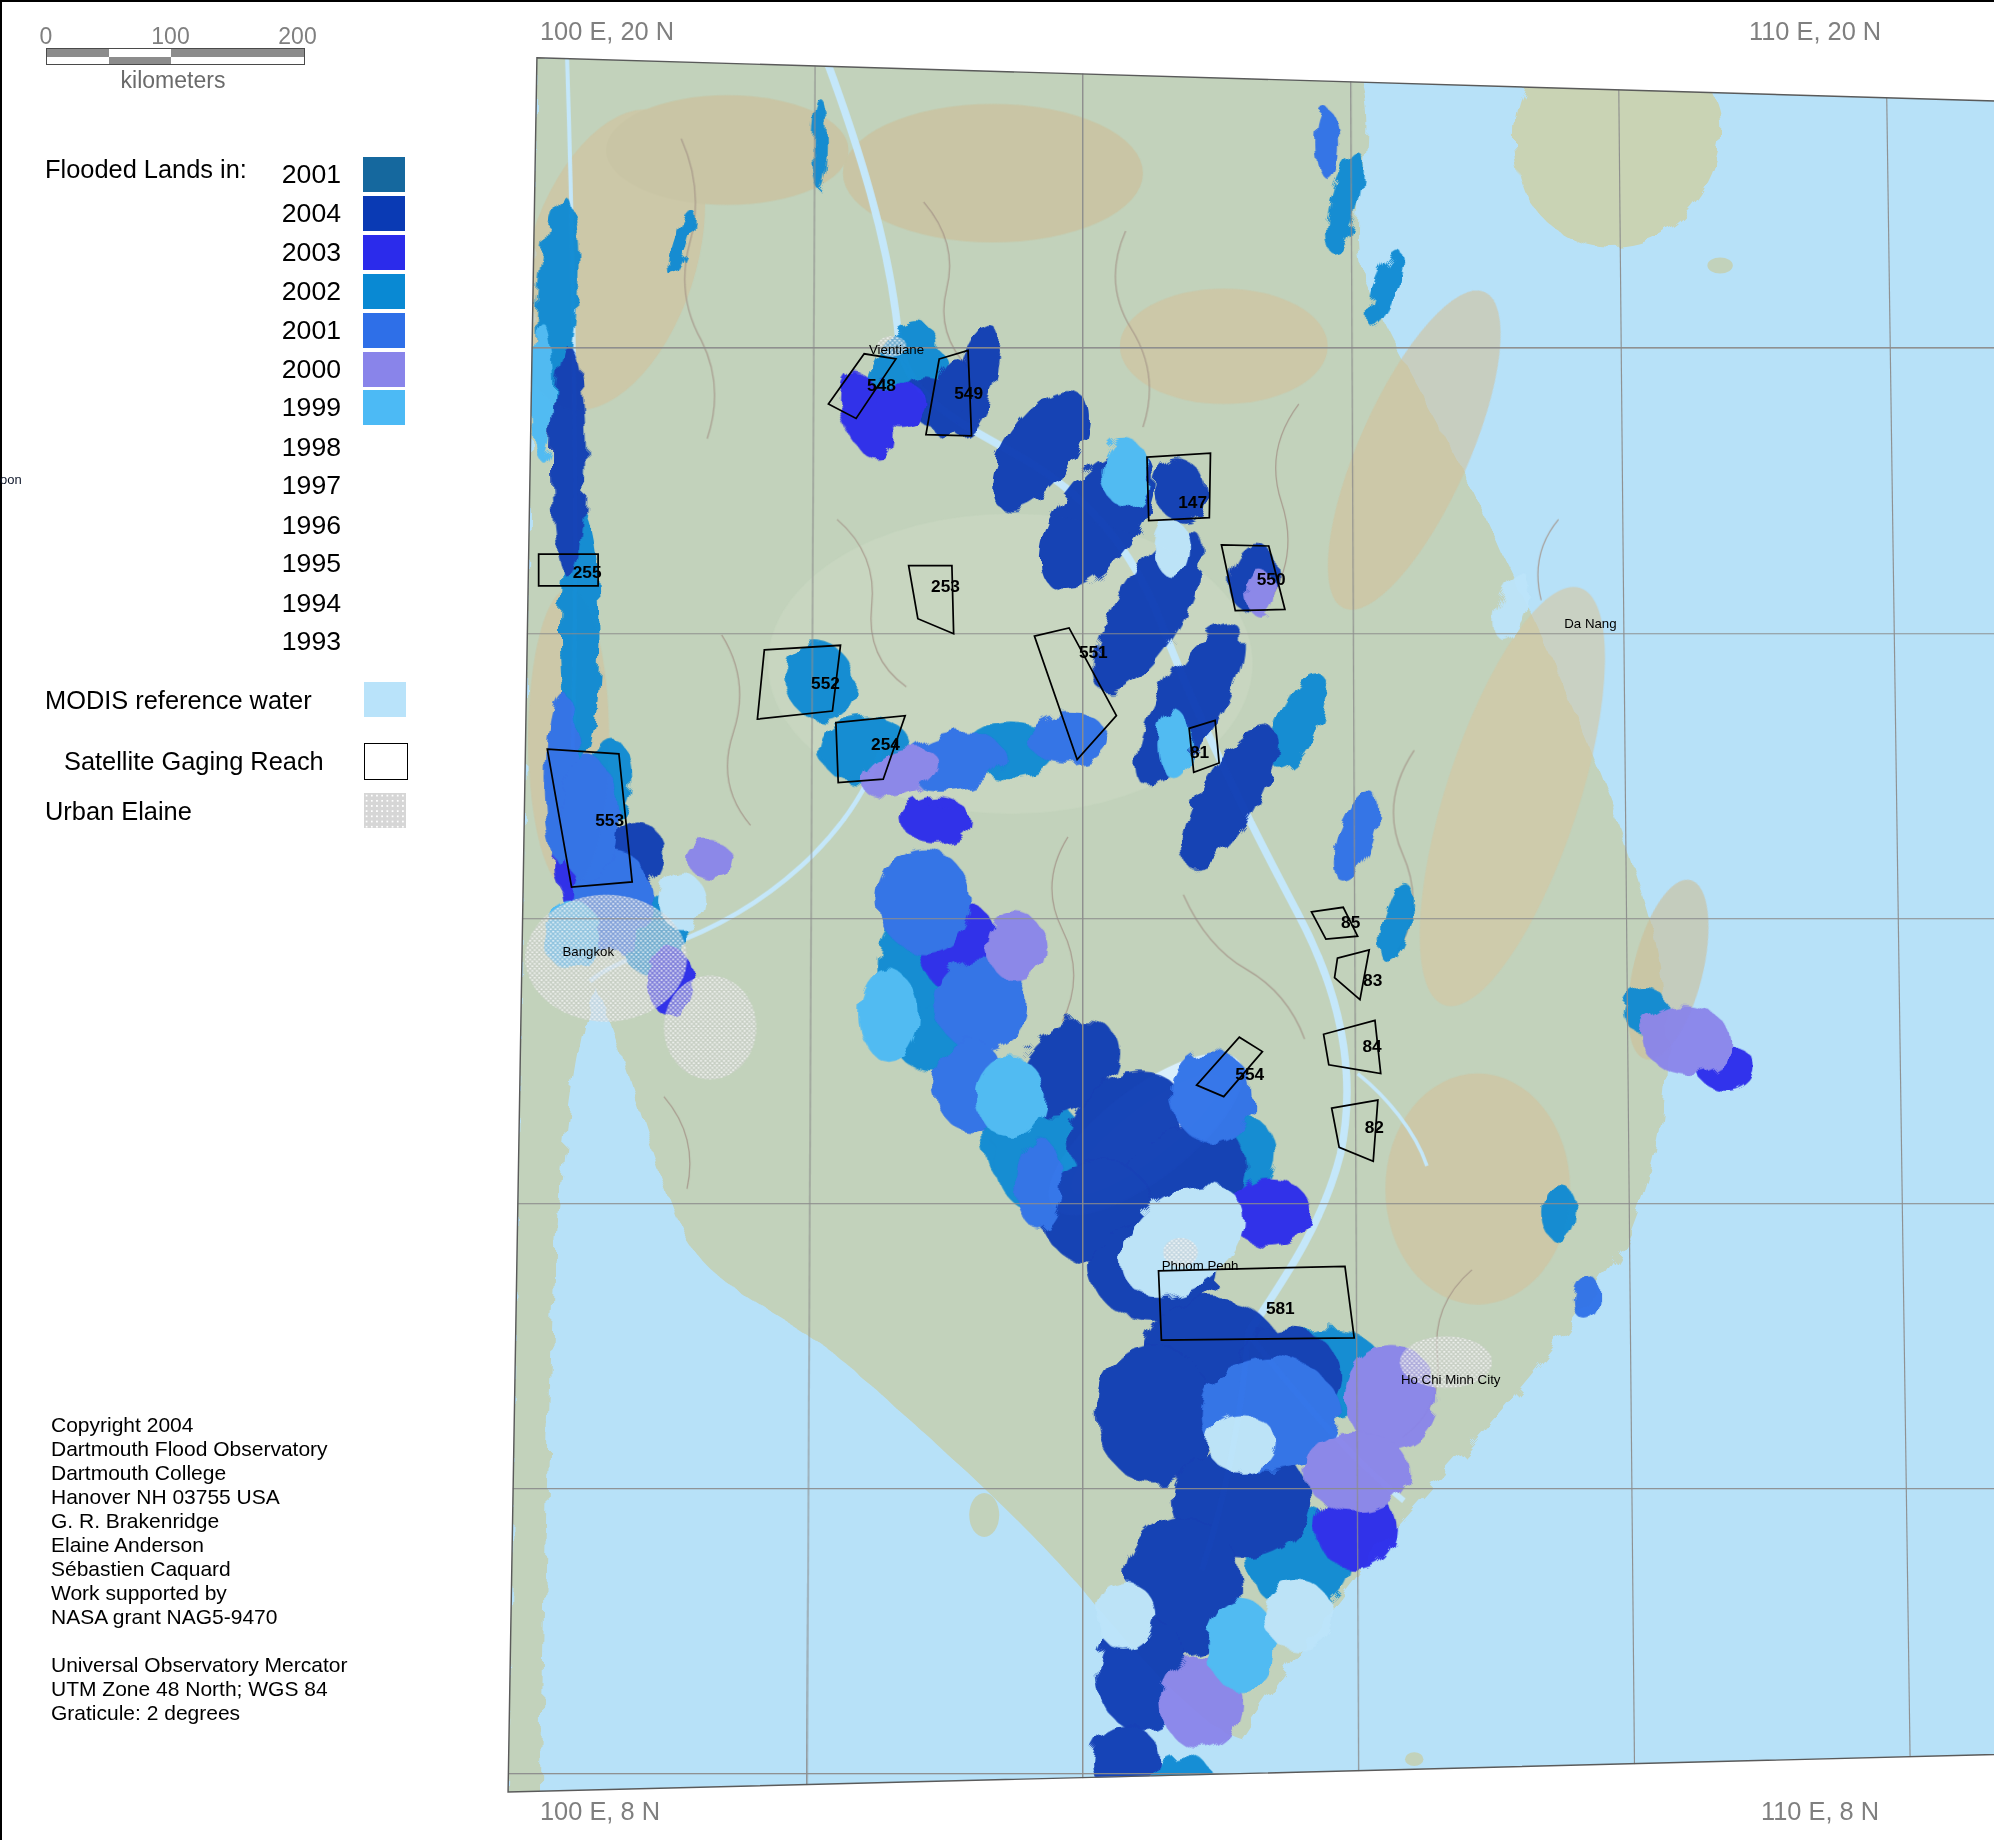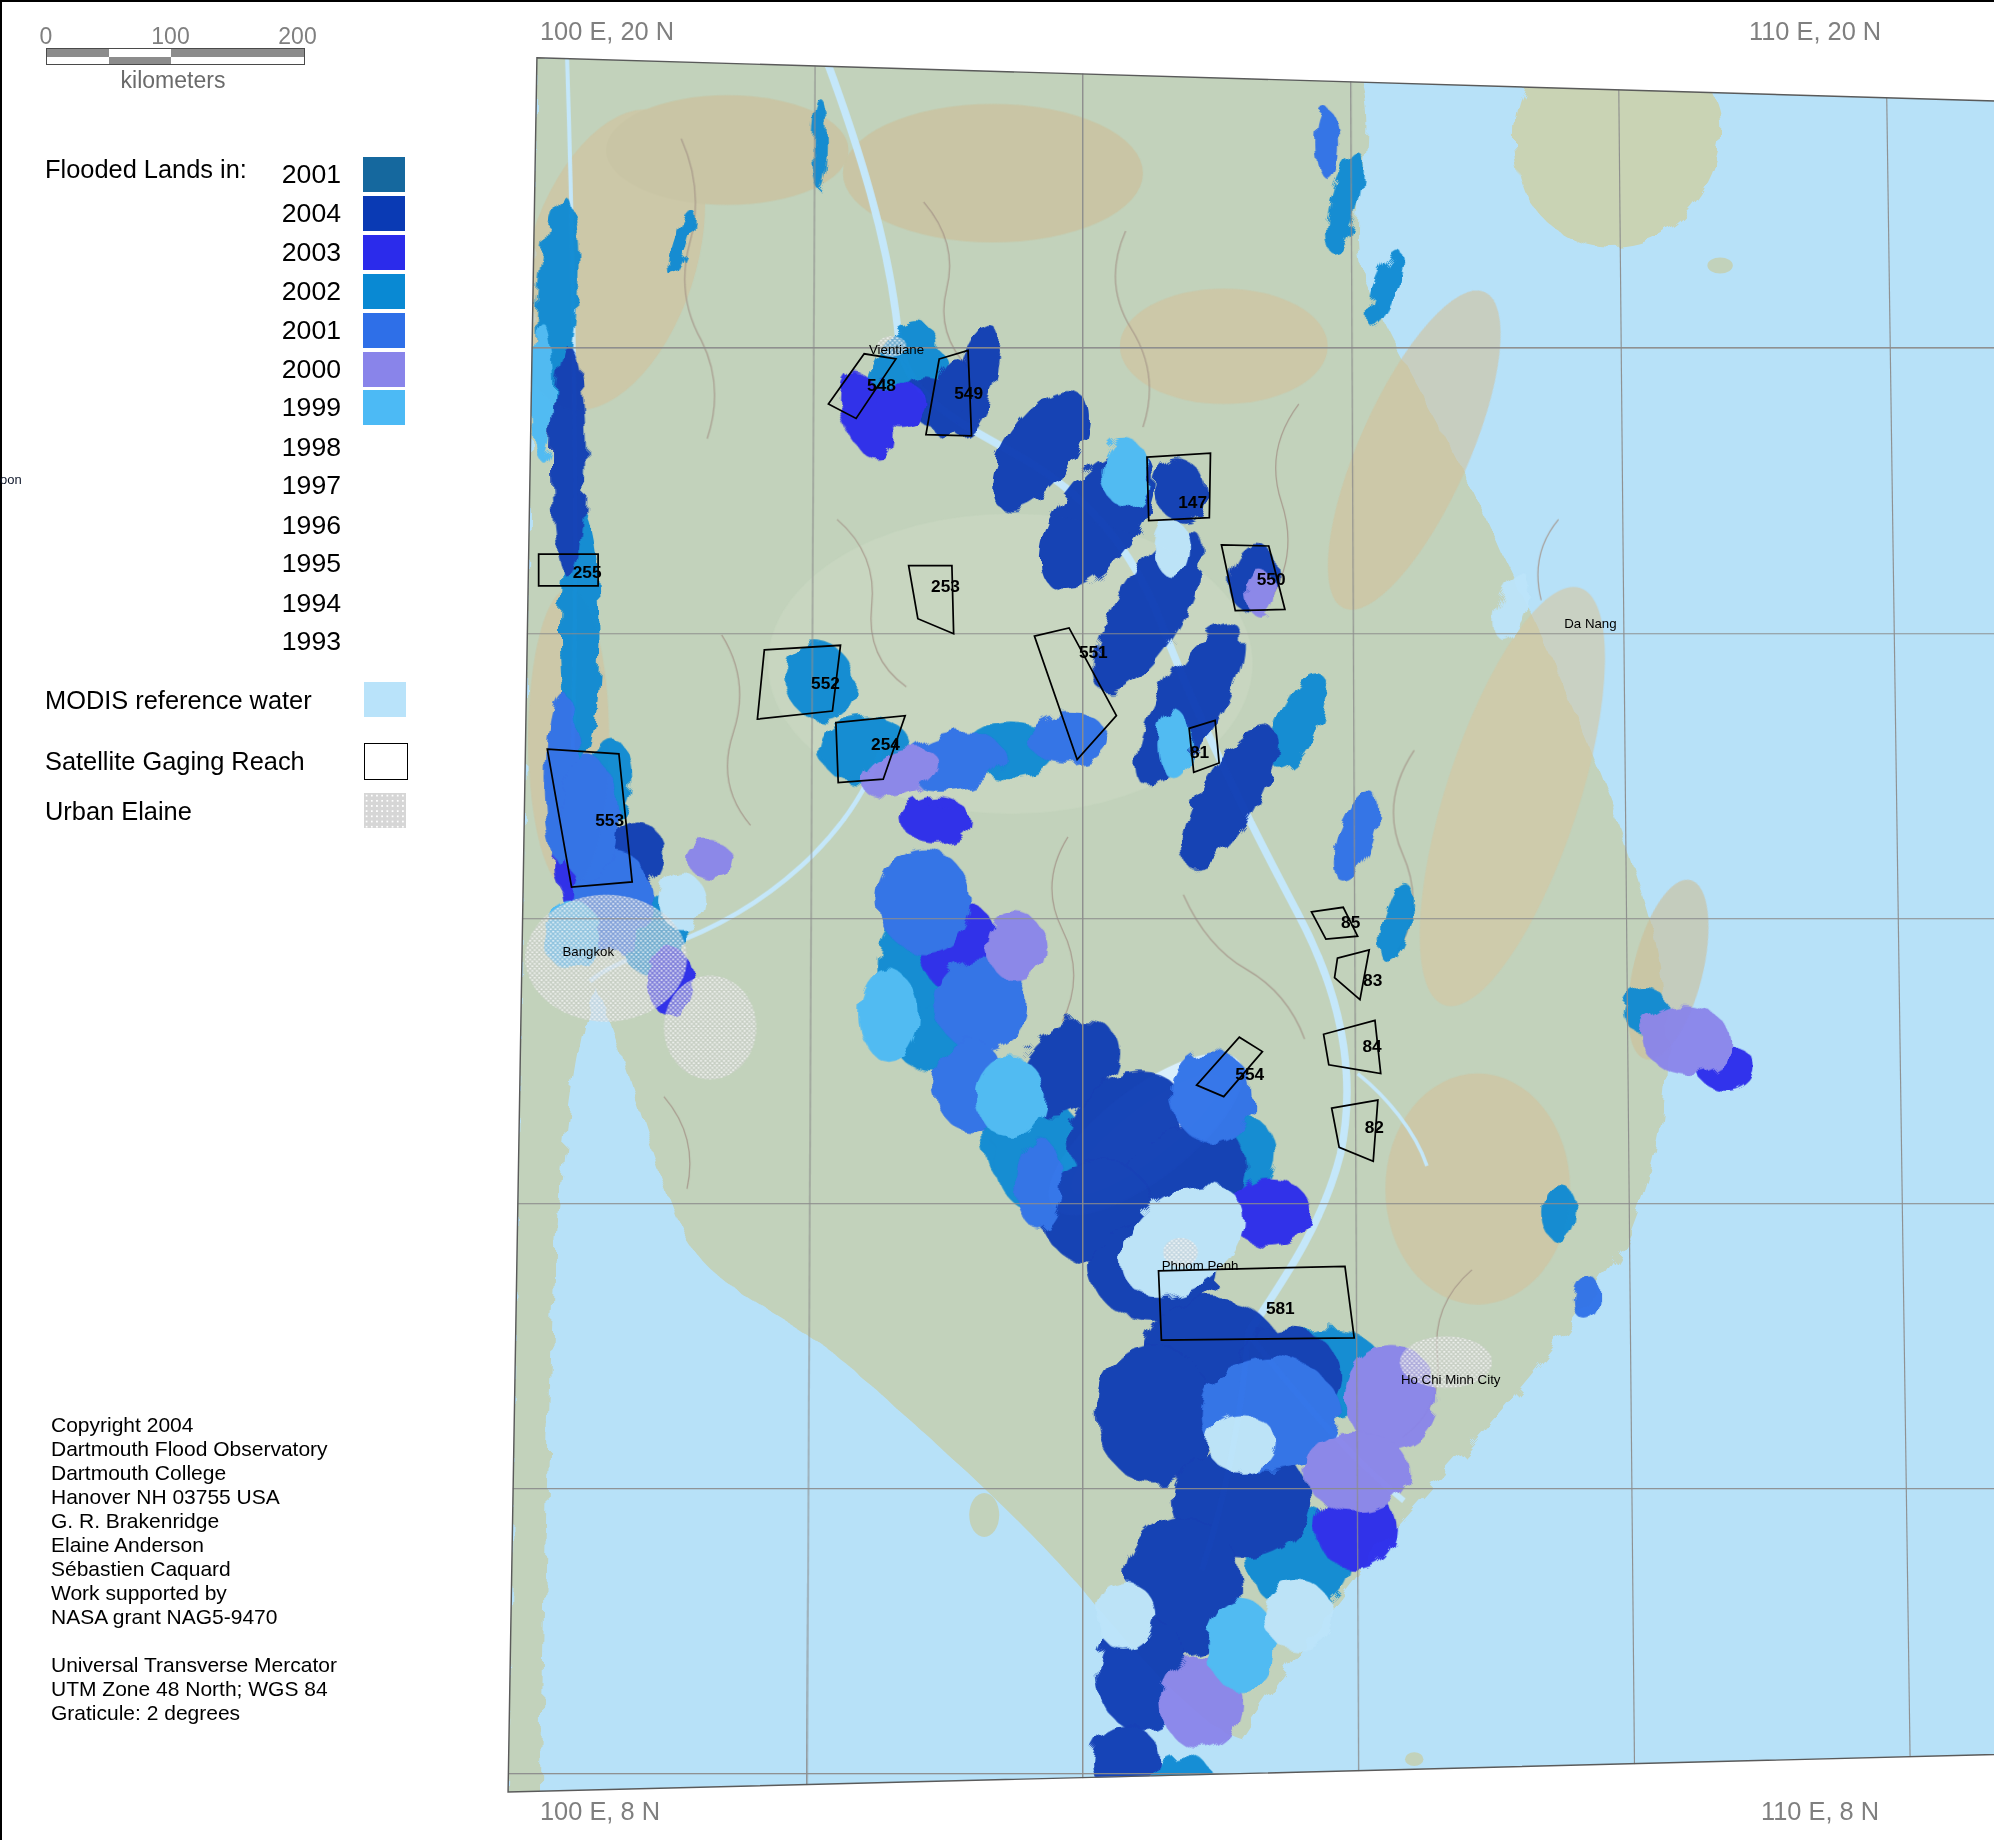--- a/index.html
+++ b/index.html
@@ -387,40 +387,40 @@
     <span class="yswatch"></span>
   </div>
 <div class="yrow" style="top:622px;">
     <span class="ylabel">1993</span>
     <span class="yswatch"></span>
   </div>
 
 <div class="lrow-label" style="top:686px;">MODIS reference water</div>
 <div class="lrow-swatch" style="top: 682px; background-color: rgb(185, 227, 250);"></div>
 
-<div class="lrow-label" style="top:747px;">Satellite Gaging Reach</div>
+<div class="lrow-label" style="top:747px;margin-left:19px;">Satellite Gaging Reach</div>
 <div class="lrow-swatch sw-gaging" style="top:743px;"></div>
 
 <div class="lrow-label" style="top:797px;">Urban Elaine</div>
 <div class="lrow-swatch sw-urban" style="top:793px;"></div>
 
 <div class="edge-label">oon</div>
 
 <div class="credits">
   <div>Copyright 2004</div>
   <div>Dartmouth Flood Observatory</div>
   <div>Dartmouth College</div>
   <div>Hanover NH 03755 USA</div>
   <div>G. R. Brakenridge</div>
   <div>Elaine Anderson</div>
   <div>Sébastien Caquard</div>
   <div>Work supported by</div>
   <div>NASA grant NAG5-9470</div>
   <div class="spacer"></div>
-  <div>Universal Transverse Mercator</div>
+  <div>Universal Observatory Mercator</div>
   <div>UTM Zone 48 North; WGS 84</div>
   <div>Graticule:  2 degrees</div>
 </div>
 
 <div class="corner" style="left:540px;top:17.3px;">100 E, 20 N</div>
 <div class="corner" style="left:1749px;top:17.3px;">110 E, 20 N</div>
 <div class="corner" style="left:540px;top:1797px;">100 E, 8 N</div>
 <div class="corner" style="left:1761px;top:1797px;">110 E, 8 N</div>
 
 

